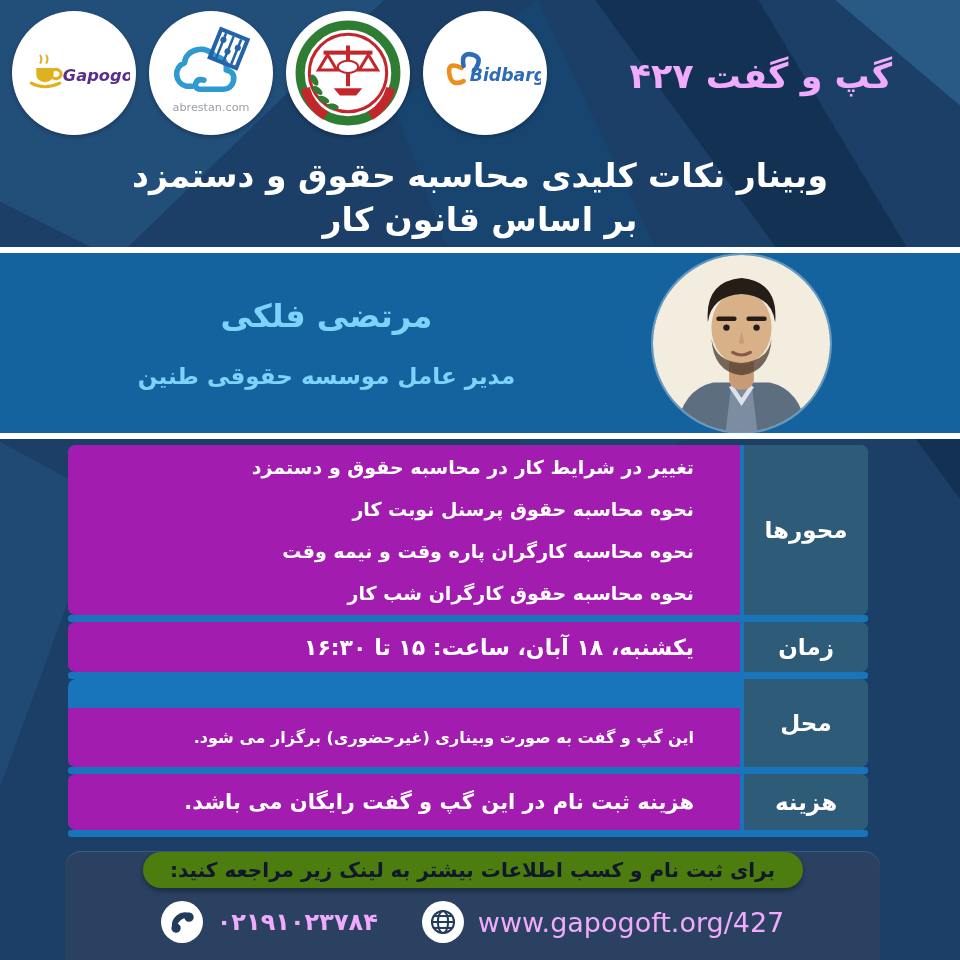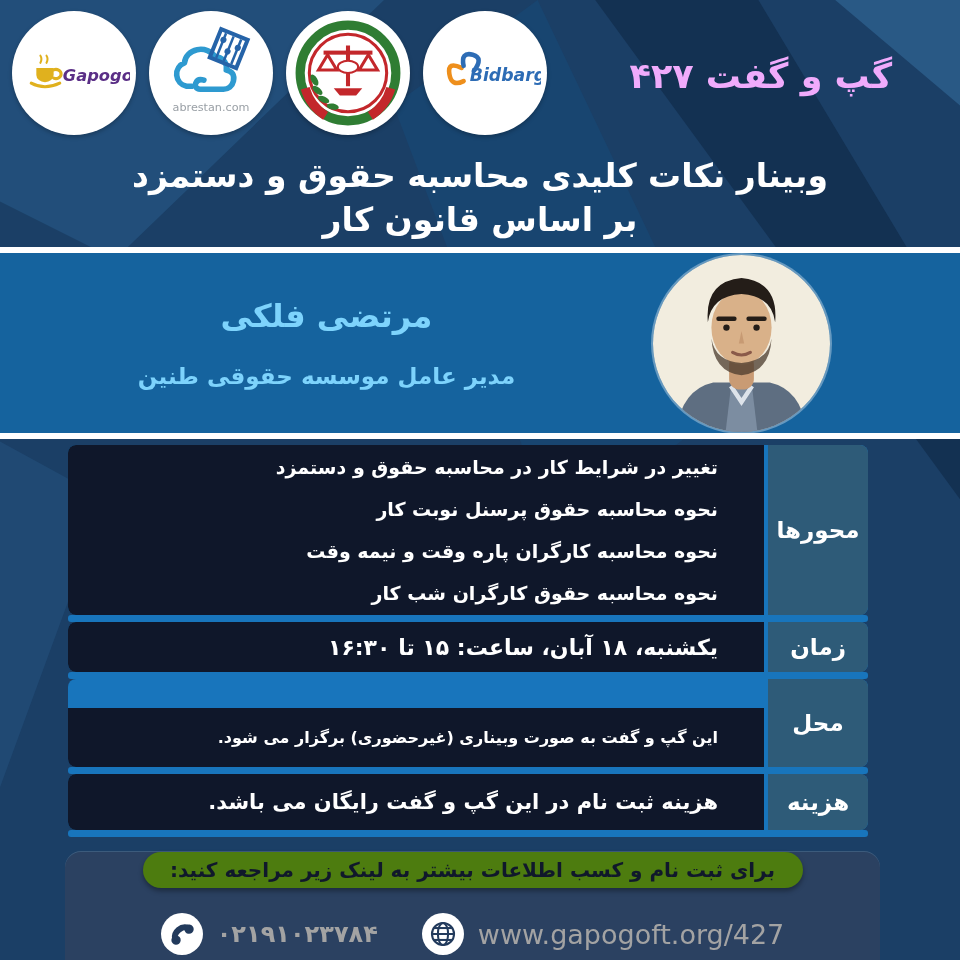--- a/index.html
+++ b/index.html
@@ -36,35 +36,35 @@
   .speaker-text{flex:1;text-align:center;color:#7dd3fc;}
   .speaker-name{font-size:32px;font-weight:bold;}
   .speaker-role{font-size:23px;font-weight:bold;margin-top:28px;}
   .photo{width:177px;height:177px;border-radius:50%;overflow:hidden;margin-right:130px;flex:0 0 auto;box-shadow:0 0 0 2px rgba(255,255,255,.35);}
   .photo svg{width:100%;height:100%;display:block;}
 
   
   .details{margin:6px 92px 0 68px;direction:rtl;}
   .row{display:flex;background:#1875BC;column-gap:4px;border-radius:8px;overflow:hidden;}
   .row-gap{height:7px;background:#1875BC;border-radius:3px;margin:0;}
-  .label-box{width:100px;background:#2E5B78;display:flex;align-items:center;justify-content:center;color:#fff;font-size:23px;font-weight:bold;flex:0 0 auto;}
-  .content{flex:1;background:#0f172a;color:#fff;font-weight:bold;padding:0 46px;display:flex;flex-direction:column;justify-content:center;text-align:right;}
+  .label-box{width:124px;background:#2E5B78;display:flex;align-items:center;justify-content:center;color:#fff;font-size:23px;font-weight:bold;flex:0 0 auto;}
+  .content{flex:1;background:#a21caf;color:#fff;font-weight:bold;padding:0 46px;display:flex;flex-direction:column;justify-content:center;text-align:right;}
   .row-topics{height:170px;}
   .row-topics .content{font-size:19px;line-height:42px;}
   .row-time{height:50px;}
   .row-time .content{font-size:22px;}
   .row-place{height:88px;}
   .row-place .content{font-size:16px;margin-top:29px;}
   .row-cost{height:56px;}
   .row-cost .content{font-size:21px;}
 
   
   .bottom-panel{margin:6px 80px 0 65px;height:115px;background:#2B4161;border-radius:16px 16px 0 0;box-shadow:0 -1px 0 rgba(255,255,255,.15);}
   .cta-pill{width:660px;height:36px;margin:15px auto 0;background:#4d7c0f;border-radius:20px;display:flex;align-items:center;justify-content:center;color:#10182B;font-size:20px;font-weight:bold;box-shadow:0 3px 5px rgba(0,0,0,.35);}
-  .footer-row{margin-top:25px;display:flex;align-items:center;justify-content:center;gap:44px;color:#a3a3a3;}
+  .footer-row{margin-top:13px;display:flex;align-items:center;justify-content:center;gap:44px;color:#f0abfc;}
   .contact{display:flex;align-items:center;gap:14px;}
   .icon-circle{width:42px;height:42px;border-radius:50%;background:#fff;display:flex;align-items:center;justify-content:center;flex:0 0 auto;}
   .icon-circle svg{width:34px;height:34px;}
   .phone-num{font-size:24px;font-weight:bold;letter-spacing:1px;}
   .site{font-size:27px;}
 </style>
 </head>
 <body>
 
 <div class="poster">

